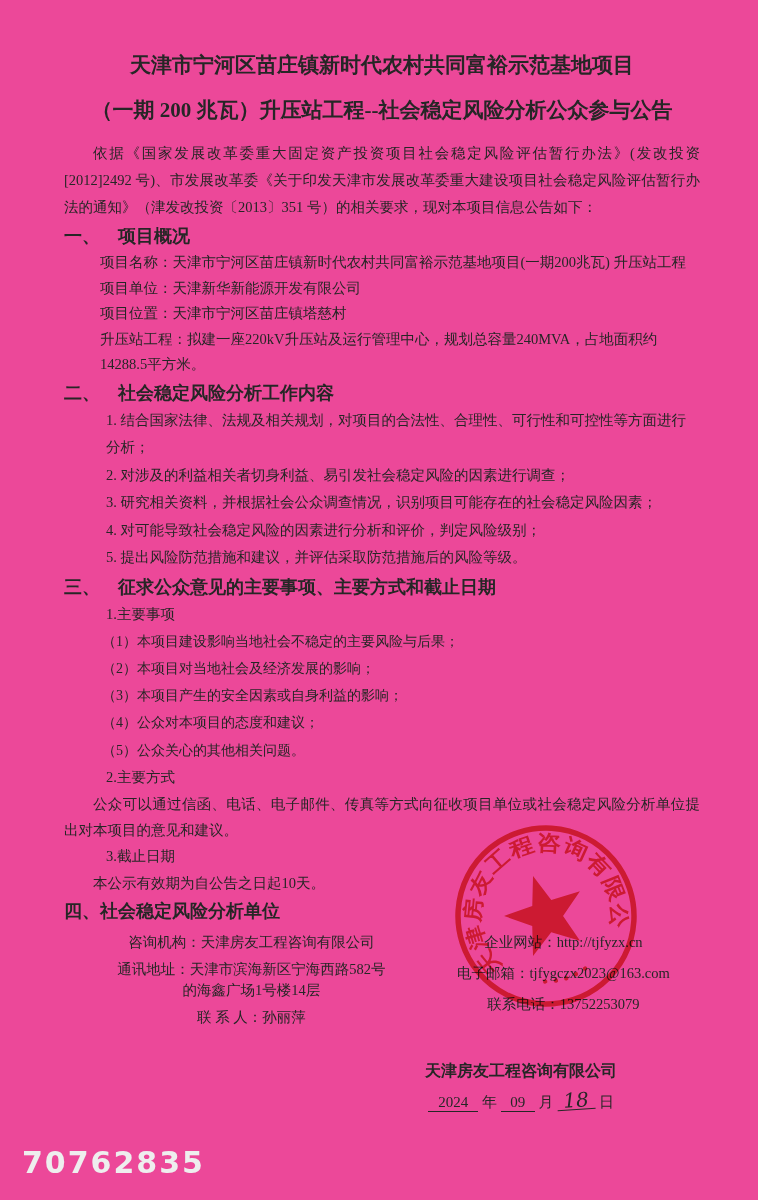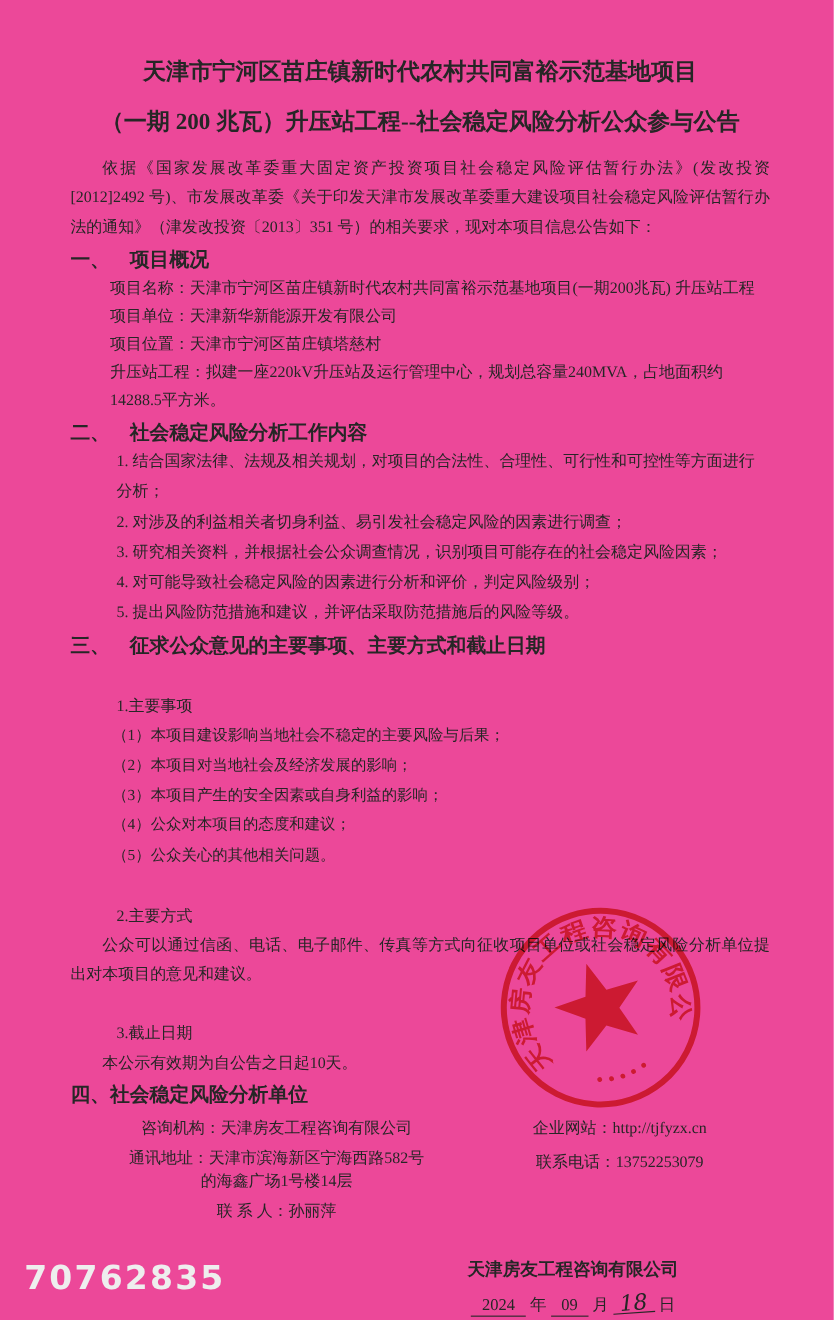--- a/index.html
+++ b/index.html
@@ -13,21 +13,21 @@
   }
   .content{padding:50px 58px 0 64px;}
   .title{text-align:center;font-weight:bold;font-size:21px;line-height:30px;}
   .title .t2{margin-top:15px;}
   .intro{margin:15px 0 0 0;font-size:14.5px;line-height:27px;text-indent:2em;text-align:justify;}
   .h-sec{font-weight:bold;font-size:18px;line-height:27px;margin-top:2px;}
   .details{padding-left:36px;font-size:14.5px;line-height:25.5px;}
   .detail-line{white-space:normal;}
   .numlist{padding-left:42px;font-size:14.5px;line-height:27.5px;}
   .sublist{padding-left:38px;font-size:14px;line-height:27.3px;}
-  .subtitle{padding-left:42px;font-size:14.5px;line-height:27px;margin-top:28px;}
+  .subtitle{padding-left:42px;font-size:14.5px;line-height:27px;}
   .para{font-size:14.5px;line-height:26px;text-indent:2em;text-align:justify;margin:0;}
   .para-sm{font-size:14.5px;line-height:26px;text-indent:2em;margin:0;}
   .contact{display:flex;padding-left:50px;margin-top:7px;font-size:14.5px;text-align:center;}
   .c-left{width:302px;}
   .c-right{margin-left:38px;width:300px;}
   .c-row{line-height:21px;margin-bottom:6px;}
   .c-right .c-row{margin-bottom:10px;}
   .footer{width:270px;margin:26px 44px 0 auto;text-align:center;position:relative;z-index:2;}
   .sig{font-weight:bold;font-size:16px;line-height:22px;}
   .dateline{margin-top:9px;font-size:15px;}
@@ -94,20 +94,21 @@
 
     <div class="h-sec">四、社会稳定风险分析单位</div>
     <div class="contact">
       <div class="c-left">
         <div class="c-row"><span>咨询机构：</span><span>天津房友工程咨询有限公司</span></div>
         <div class="c-row"><span>通讯地址：</span><span>天津市滨海新区宁海西路582号的海鑫广场1号楼14层</span></div>
         <div class="c-row"><span>联 系 人：</span><span>孙丽萍</span></div>
       </div>
       <div class="c-right">
         <div class="c-row"><span>企业网站：</span><span>http://tjfyzx.cn</span></div>
+        <div class="c-row"><span>电子邮箱：</span><span>tjfygczx2023@163.com</span></div>
         <div class="c-row"><span>联系电话：</span><span>13752253079</span></div>
       </div>
     </div>
 
     <div class="footer">
       <div class="sig">天津房友工程咨询有限公司</div>
       <div class="dateline">
         <span class="u u-year">2024</span>
         <span>年</span>
         <span class="u u-month">09</span>

